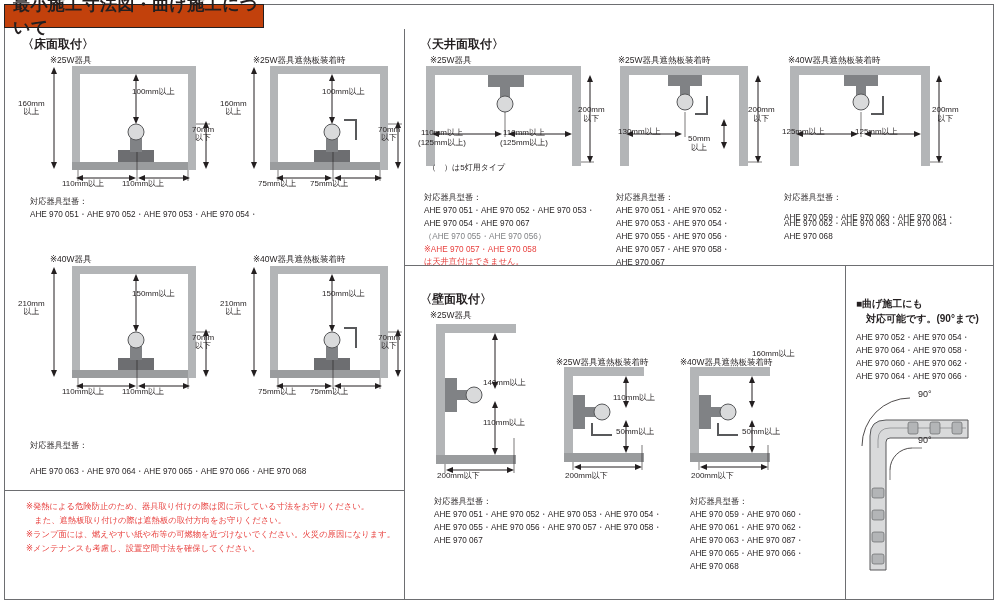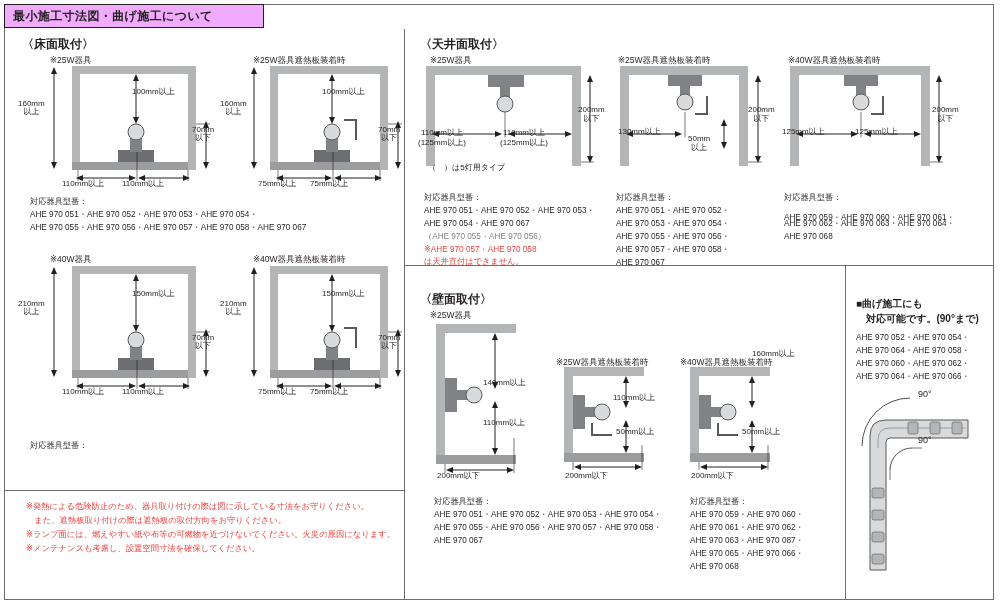--- a/index.html
+++ b/index.html
@@ -9,23 +9,23 @@
     font-family:"Liberation Sans","DejaVu Sans",sans-serif;
     font-size:9px;
     color:#231f20;
     position:relative;
     overflow:hidden;
   }
   .page{position:absolute;left:0;top:0;width:1000px;height:605px;}
   .outer-border{position:absolute;left:4px;top:4px;width:990px;height:596px;border:1px solid #6d6e71;box-sizing:border-box;}
   .title-bar{
     position:absolute;left:4px;top:4px;width:260px;height:24px;
-    background:#f0abfc;border:1px solid #231f20;box-sizing:border-box;
+    background:#c2410c;border:1px solid #231f20;box-sizing:border-box;
     display:flex;align-items:center;padding-left:8px;
-    font-size:12px;font-weight:bold;letter-spacing:.4px;
+    font-size:17px;font-weight:bold;letter-spacing:.4px;
   }
   .vline{position:absolute;background:#6d6e71;width:1px;}
   .hline{position:absolute;background:#6d6e71;height:1px;}
 
   .sec-title{font-size:12px;font-weight:bold;}
   .sub-label{font-size:8.5px;}
   .dim-txt{font-size:8px;line-height:1.05;text-align:center;}
   .model-list{font-size:8.2px;line-height:1.5;}
   .model-head{font-size:8.2px;line-height:1.5;}
   .red{color:#e8413f;}
@@ -124,21 +124,20 @@
   <div class="dim-txt" style="position:absolute;left:322px;top:88px;white-space:pre;">100mm以上</div>
   <div class="dim-txt" style="position:absolute;left:220px;top:100px;white-space:pre;">160mm
 以上</div>
   <div class="dim-txt" style="position:absolute;left:378px;top:126px;white-space:pre;">70mm
 以下</div>
   <div class="dim-txt" style="position:absolute;left:258px;top:180px;">75mm以上</div>
   <div class="dim-txt" style="position:absolute;left:310px;top:180px;">75mm以上</div>
 
   <div class="model-head" style="position:absolute;left:30px;top:196px;">対応器具型番：</div>
   <div class="model-list" style="position:absolute;left:30px;top:209px;">AHE 970 051・AHE 970 052・AHE 970 053・AHE 970 054・</div>
-  <div class="model-list" style="position:absolute;left:30px;top:222px;">AHE 970 055・AHE 970 056・AHE 970 057・AHE 970 058・AHE 970 067</div>
 
   <div style="position:absolute;left:50px;top:254px;" class="sub-label">※40W器具</div>
   <svg style="position:absolute;left:20px;top:262px;" width="190" height="128">
     <rect x="52" y="4" width="124" height="8" fill="#b3b5b7"></rect>
     <rect x="52" y="4" width="8" height="112" fill="#b3b5b7"></rect>
     <rect x="52" y="108" width="124" height="8" fill="#9a9c9e"></rect>
     <rect x="168" y="4" width="8" height="112" fill="#b3b5b7"></rect>
     <rect x="98" y="96" width="36" height="12" fill="#6d6e71"></rect>
     <rect x="110" y="84" width="12" height="14" fill="#808285"></rect>
     <circle cx="116" cy="78" r="8" fill="#d9dadb" stroke="#58595b" stroke-width="1"></circle>
@@ -202,20 +201,21 @@
   </svg>
   <div class="dim-txt" style="position:absolute;left:322px;top:290px;white-space:pre;">150mm以上</div>
   <div class="dim-txt" style="position:absolute;left:220px;top:300px;white-space:pre;">210mm
 以上</div>
   <div class="dim-txt" style="position:absolute;left:378px;top:334px;white-space:pre;">70mm
 以下</div>
   <div class="dim-txt" style="position:absolute;left:258px;top:388px;">75mm以上</div>
   <div class="dim-txt" style="position:absolute;left:310px;top:388px;">75mm以上</div>
 
   <div class="model-head" style="position:absolute;left:30px;top:440px;">対応器具型番：</div>
+  <div class="model-list" style="position:absolute;left:30px;top:466px;">AHE 970 063・AHE 970 064・AHE 970 065・AHE 970 066・AHE 970 068</div>
 
   <div class="notes" style="position:absolute;left:26px;top:500px;">※発熱による危険防止のため、器具取り付けの際は図に示している寸法をお守りください。</div>
   <div class="notes" style="position:absolute;left:26px;top:514px;">　また、遮熱板取り付けの際は遮熱板の取付方向をお守りください。</div>
   <div class="notes" style="position:absolute;left:26px;top:528px;">※ランプ面には、燃えやすい紙や布等の可燃物を近づけないでください。火災の原因になります。</div>
   <div class="notes" style="position:absolute;left:26px;top:542px;">※メンテナンスも考慮し、設置空間寸法を確保してください。</div>
 
   <div style="position:absolute;left:420px;top:36px;" class="sec-title">〈天井面取付〉</div>
 
   <div style="position:absolute;left:430px;top:55px;" class="sub-label">※25W器具</div>
   <svg style="position:absolute;left:418px;top:62px;" width="175" height="115">

